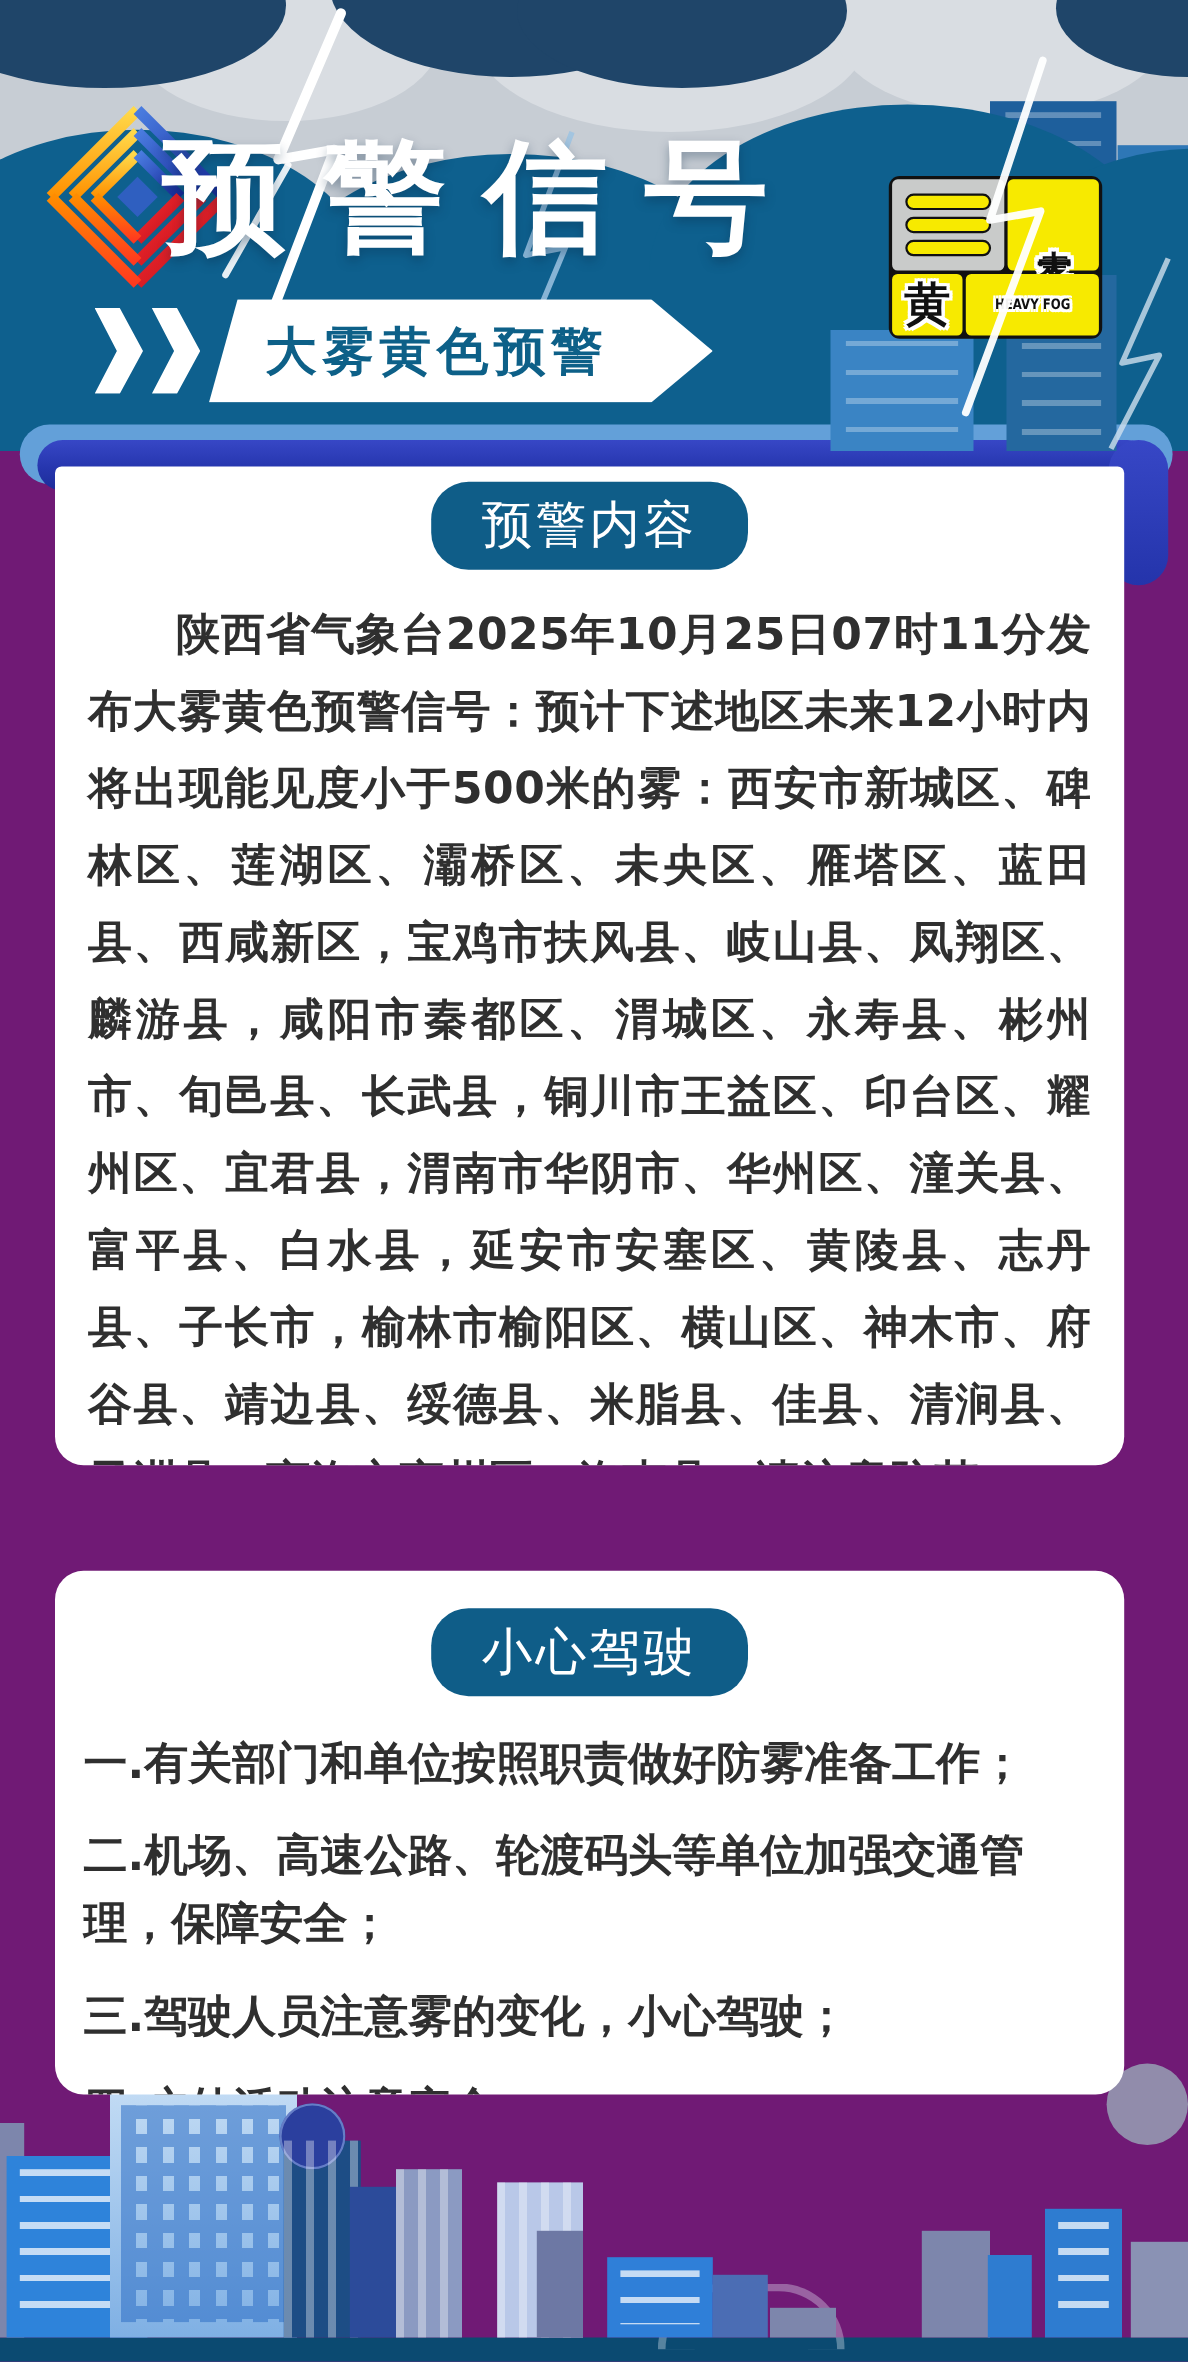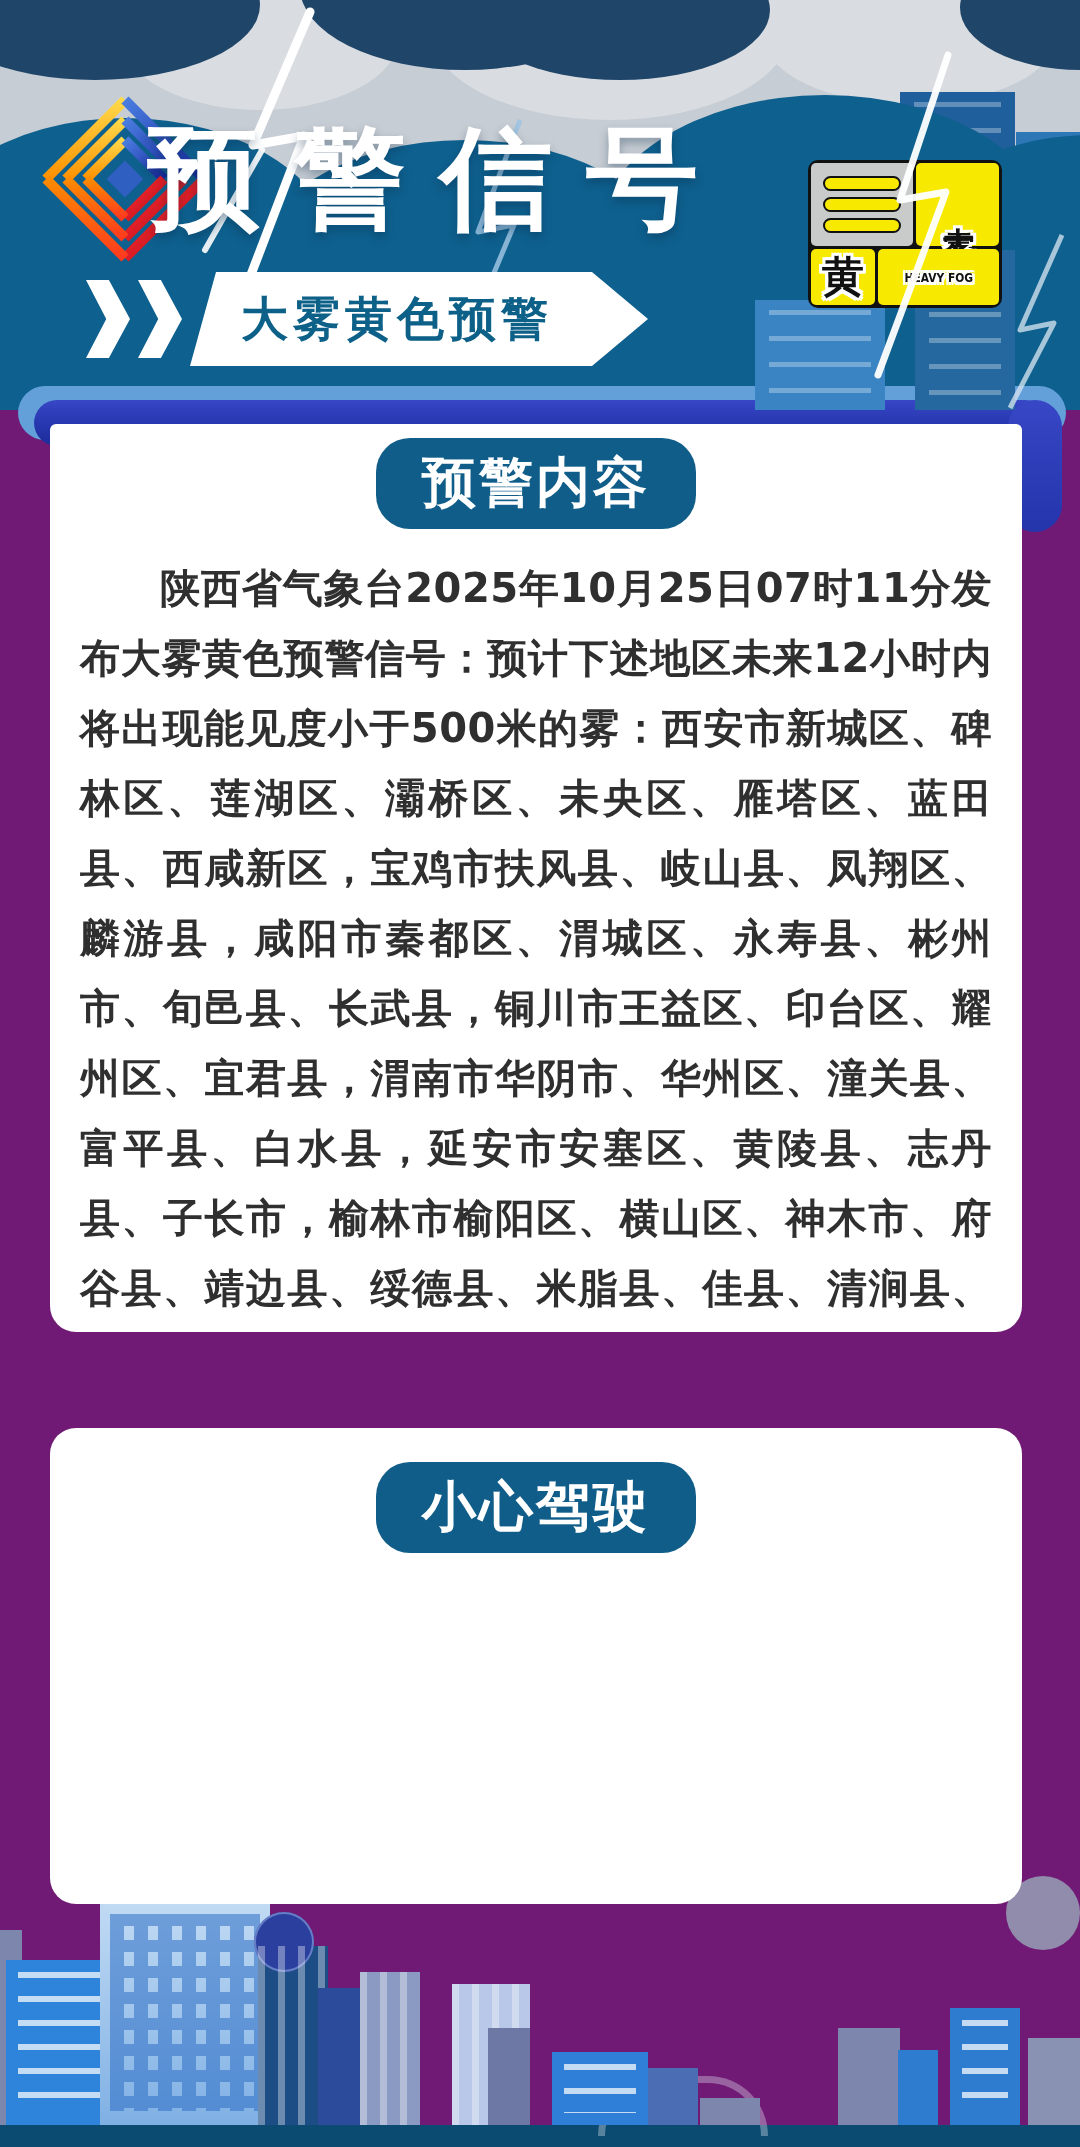--- a/index.html
+++ b/index.html
@@ -59,21 +59,21 @@
   .band-light{position:absolute;left:18px;top:386px;width:1048px;height:54px;border-radius:27px;
               background:#63a0d9;z-index:1;}
   .band-navy{position:absolute;left:34px;top:400px;width:1014px;height:46px;border-radius:23px;
              background:linear-gradient(180deg,#3747c6 0%,#2636ae 55%,#1d2c99 100%);z-index:2;}
   .band-hook{position:absolute;left:1008px;top:400px;width:54px;height:132px;border-radius:27px;
              background:linear-gradient(180deg,#3747c6 0%,#2434ab 100%);z-index:2;}
   .card{position:absolute;left:50px;width:972px;background:#fff;z-index:3;overflow:hidden;}
   .card1{top:424px;height:908px;border-radius:6px 6px 26px 26px;}
   .card2{top:1428px;height:476px;border-radius:26px;}
   .pill{width:fit-content;margin:14px auto 0;padding:9px 46px;border-radius:34px;
-        background:#0f5d88;color:#fff;font-size:54px;font-weight:700;letter-spacing:3px;text-align:right;}
+        background:#0f5d88;color:#fff;font-size:46px;font-weight:400;letter-spacing:3px;text-align:right;}
   .card2 .pill{margin-top:34px;}
   .body-text{margin:24px 30px 0;font-size:40px;font-weight:600;color:#2f2f2f;
              line-height:70px;text-align:justify;text-indent:2em;letter-spacing:.5px;}
   .guide-list{margin:30px 26px 0;padding:0;list-style:none;}
   .guide-list li{font-size:40px;font-weight:600;color:#2f2f2f;line-height:62px;margin-bottom:22px;}
 
   
   .moon{position:absolute;left:1006px;top:1876px;width:74px;height:74px;border-radius:50%;
         background:#97a1b5;opacity:.85;z-index:1;}
   .ground{position:absolute;left:0;top:2125px;width:1080px;height:22px;background:#0b4a71;z-index:1;}
@@ -217,20 +217,26 @@
   <div class="band-navy"></div>
   <div class="band-hook"></div>
 
   <div class="card card1">
     <div class="pill">预警内容</div>
     <div class="body-text">陕西省气象台2025年10月25日07时11分发布大雾黄色预警信号：预计下述地区未来12小时内将出现能见度小于500米的雾：西安市新城区、碑林区、莲湖区、灞桥区、未央区、雁塔区、蓝田县、西咸新区，宝鸡市扶风县、岐山县、凤翔区、麟游县，咸阳市秦都区、渭城区、永寿县、彬州市、旬邑县、长武县，铜川市王益区、印台区、耀州区、宜君县，渭南市华阴市、华州区、潼关县、富平县、白水县，延安市安塞区、黄陵县、志丹县、子长市，榆林市榆阳区、横山区、神木市、府谷县、靖边县、绥德县、米脂县、佳县、清涧县、子洲县，商洛市商州区、洛南县，请注意防范。</div>
   </div>
 
   <div class="card card2">
     <div class="pill">小心驾驶</div>
+    <ul class="guide-list">
+      <li>一.有关部门和单位按照职责做好防雾准备工作；</li>
+      <li>二.机场、高速公路、轮渡码头等单位加强交通管理，保障安全；</li>
+      <li>三.驾驶人员注意雾的变化，小心驾驶；</li>
+      <li>四.户外活动注意安全。</li>
+    </ul>
   </div>
 
   <div class="moon"></div>
   <div class="ground"></div>
   <div class="arch"></div>
 
   <div class="sb" style="left:0;top:1930px;width:22px;height:195px;background:#7d86ac;"></div>
   <div class="sb" style="left:6px;top:1960px;width:128px;height:165px;background:#2e83da;">
       <div class="rows"></div>
     </div>

